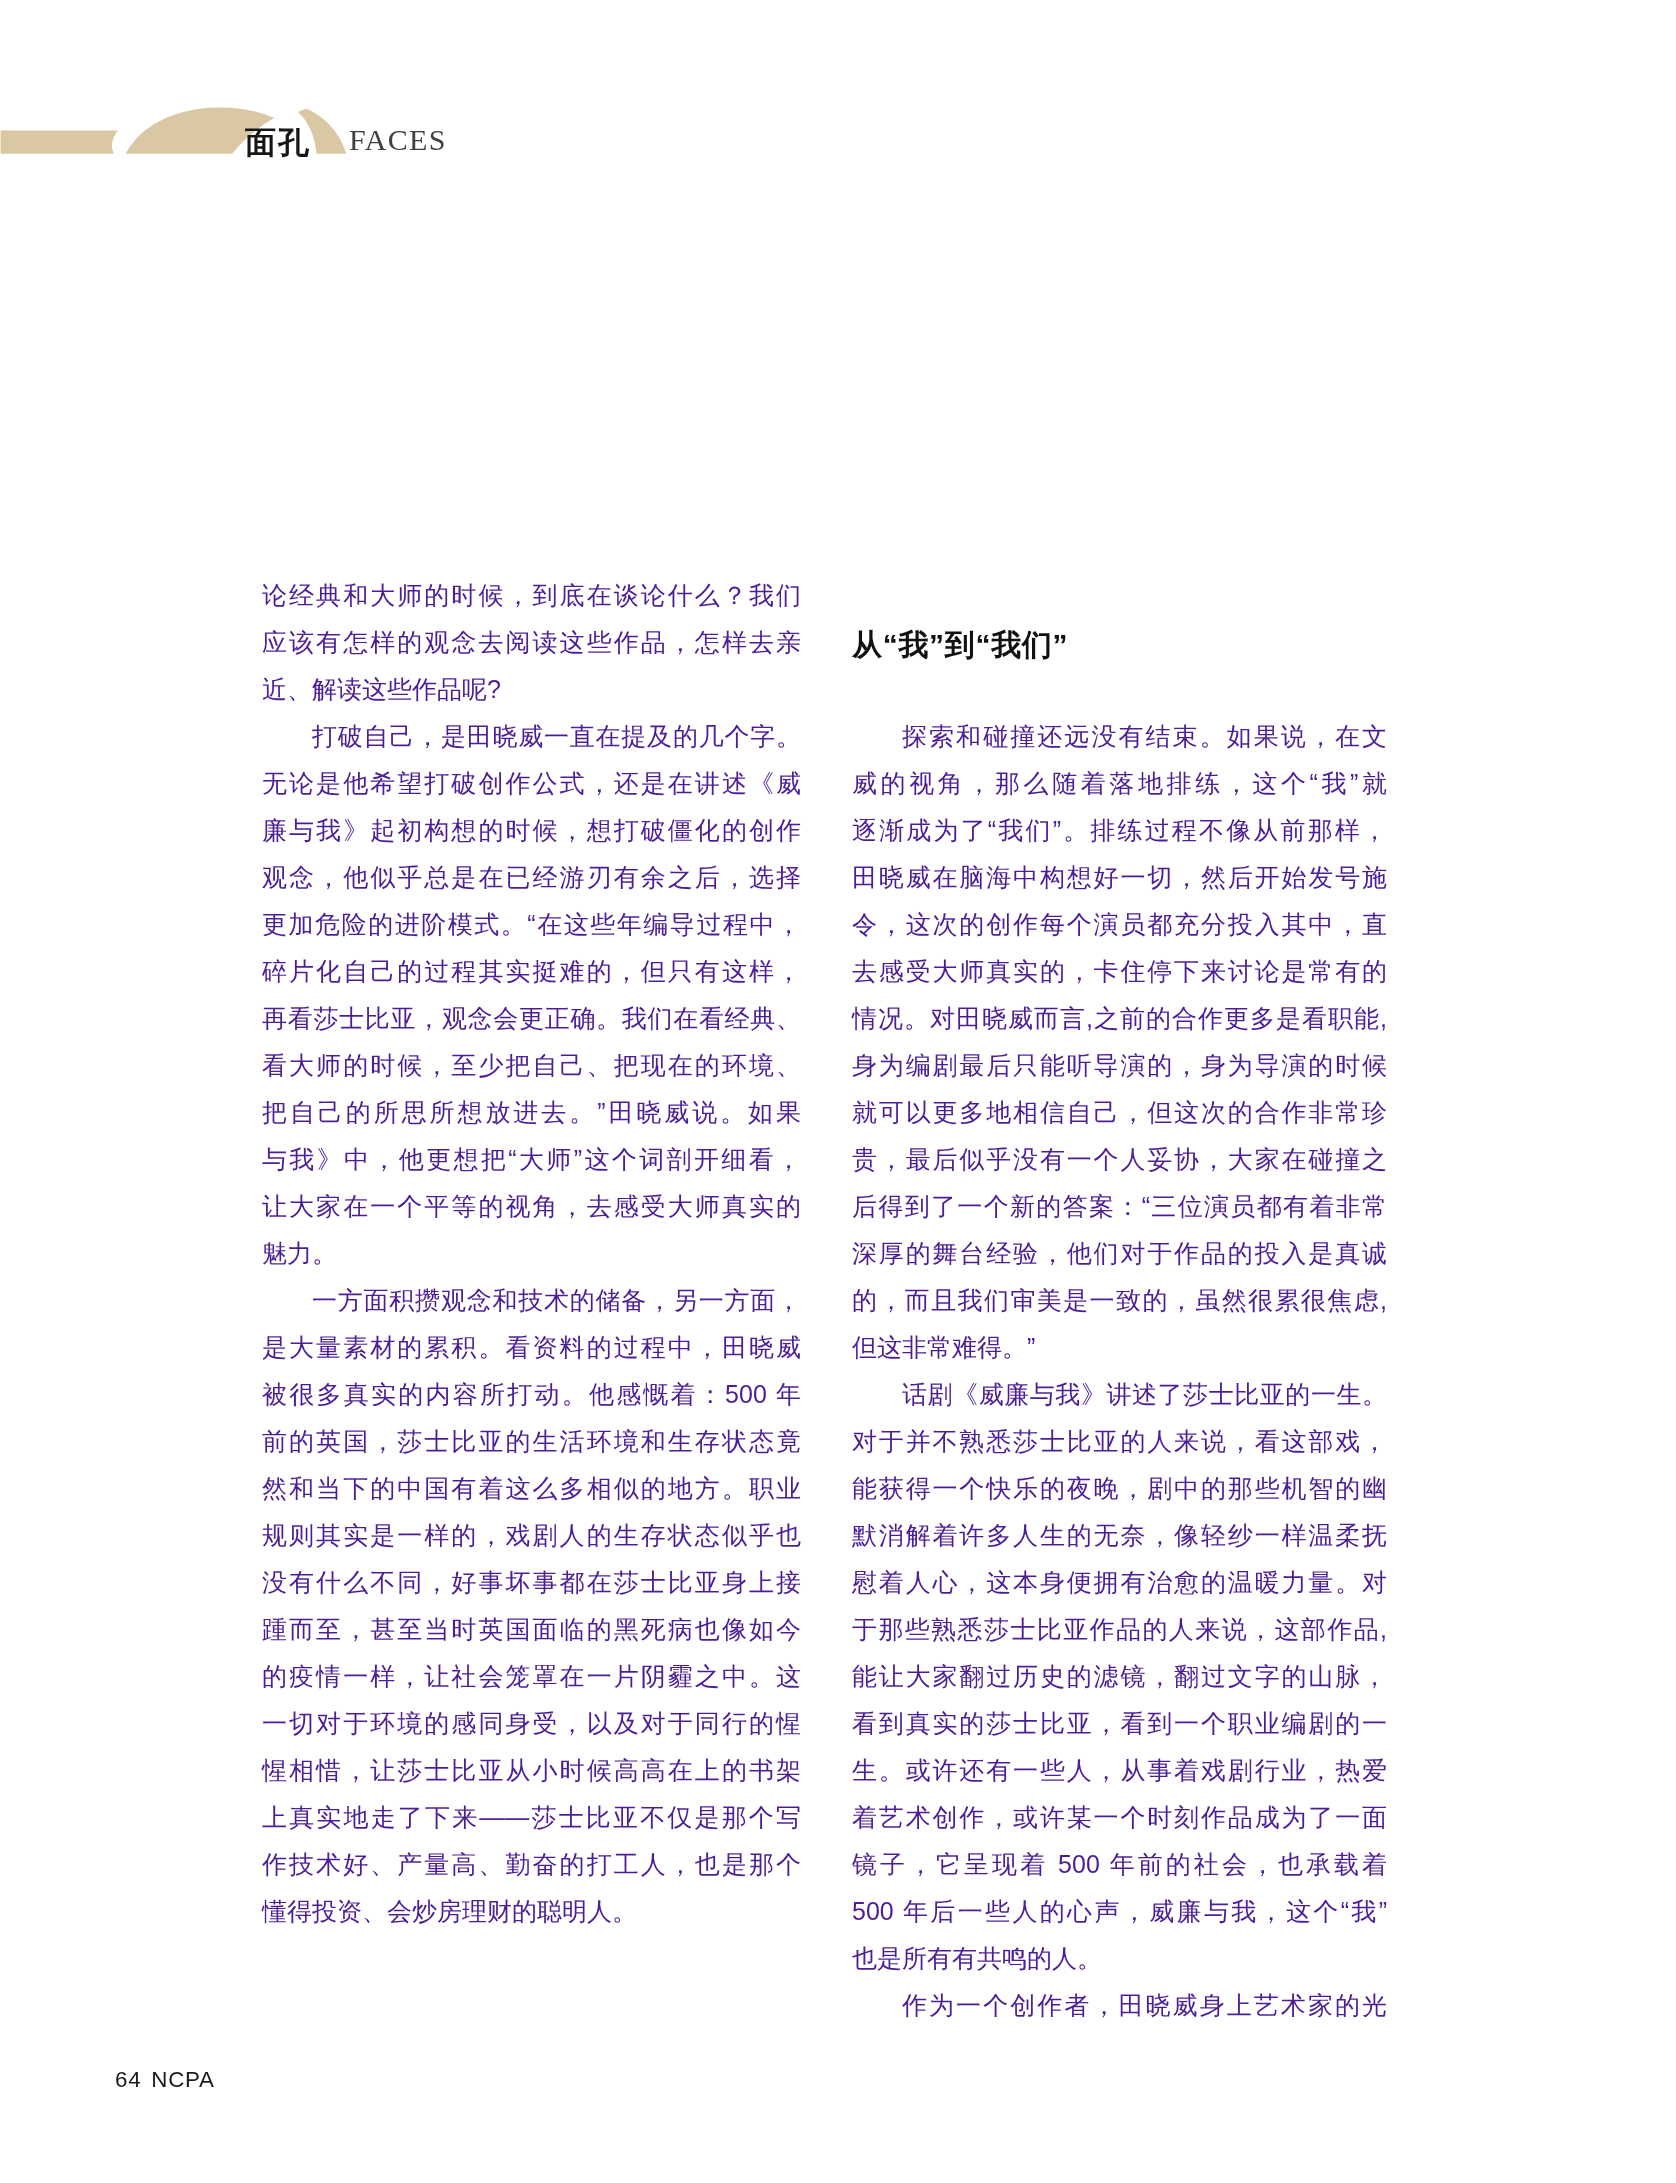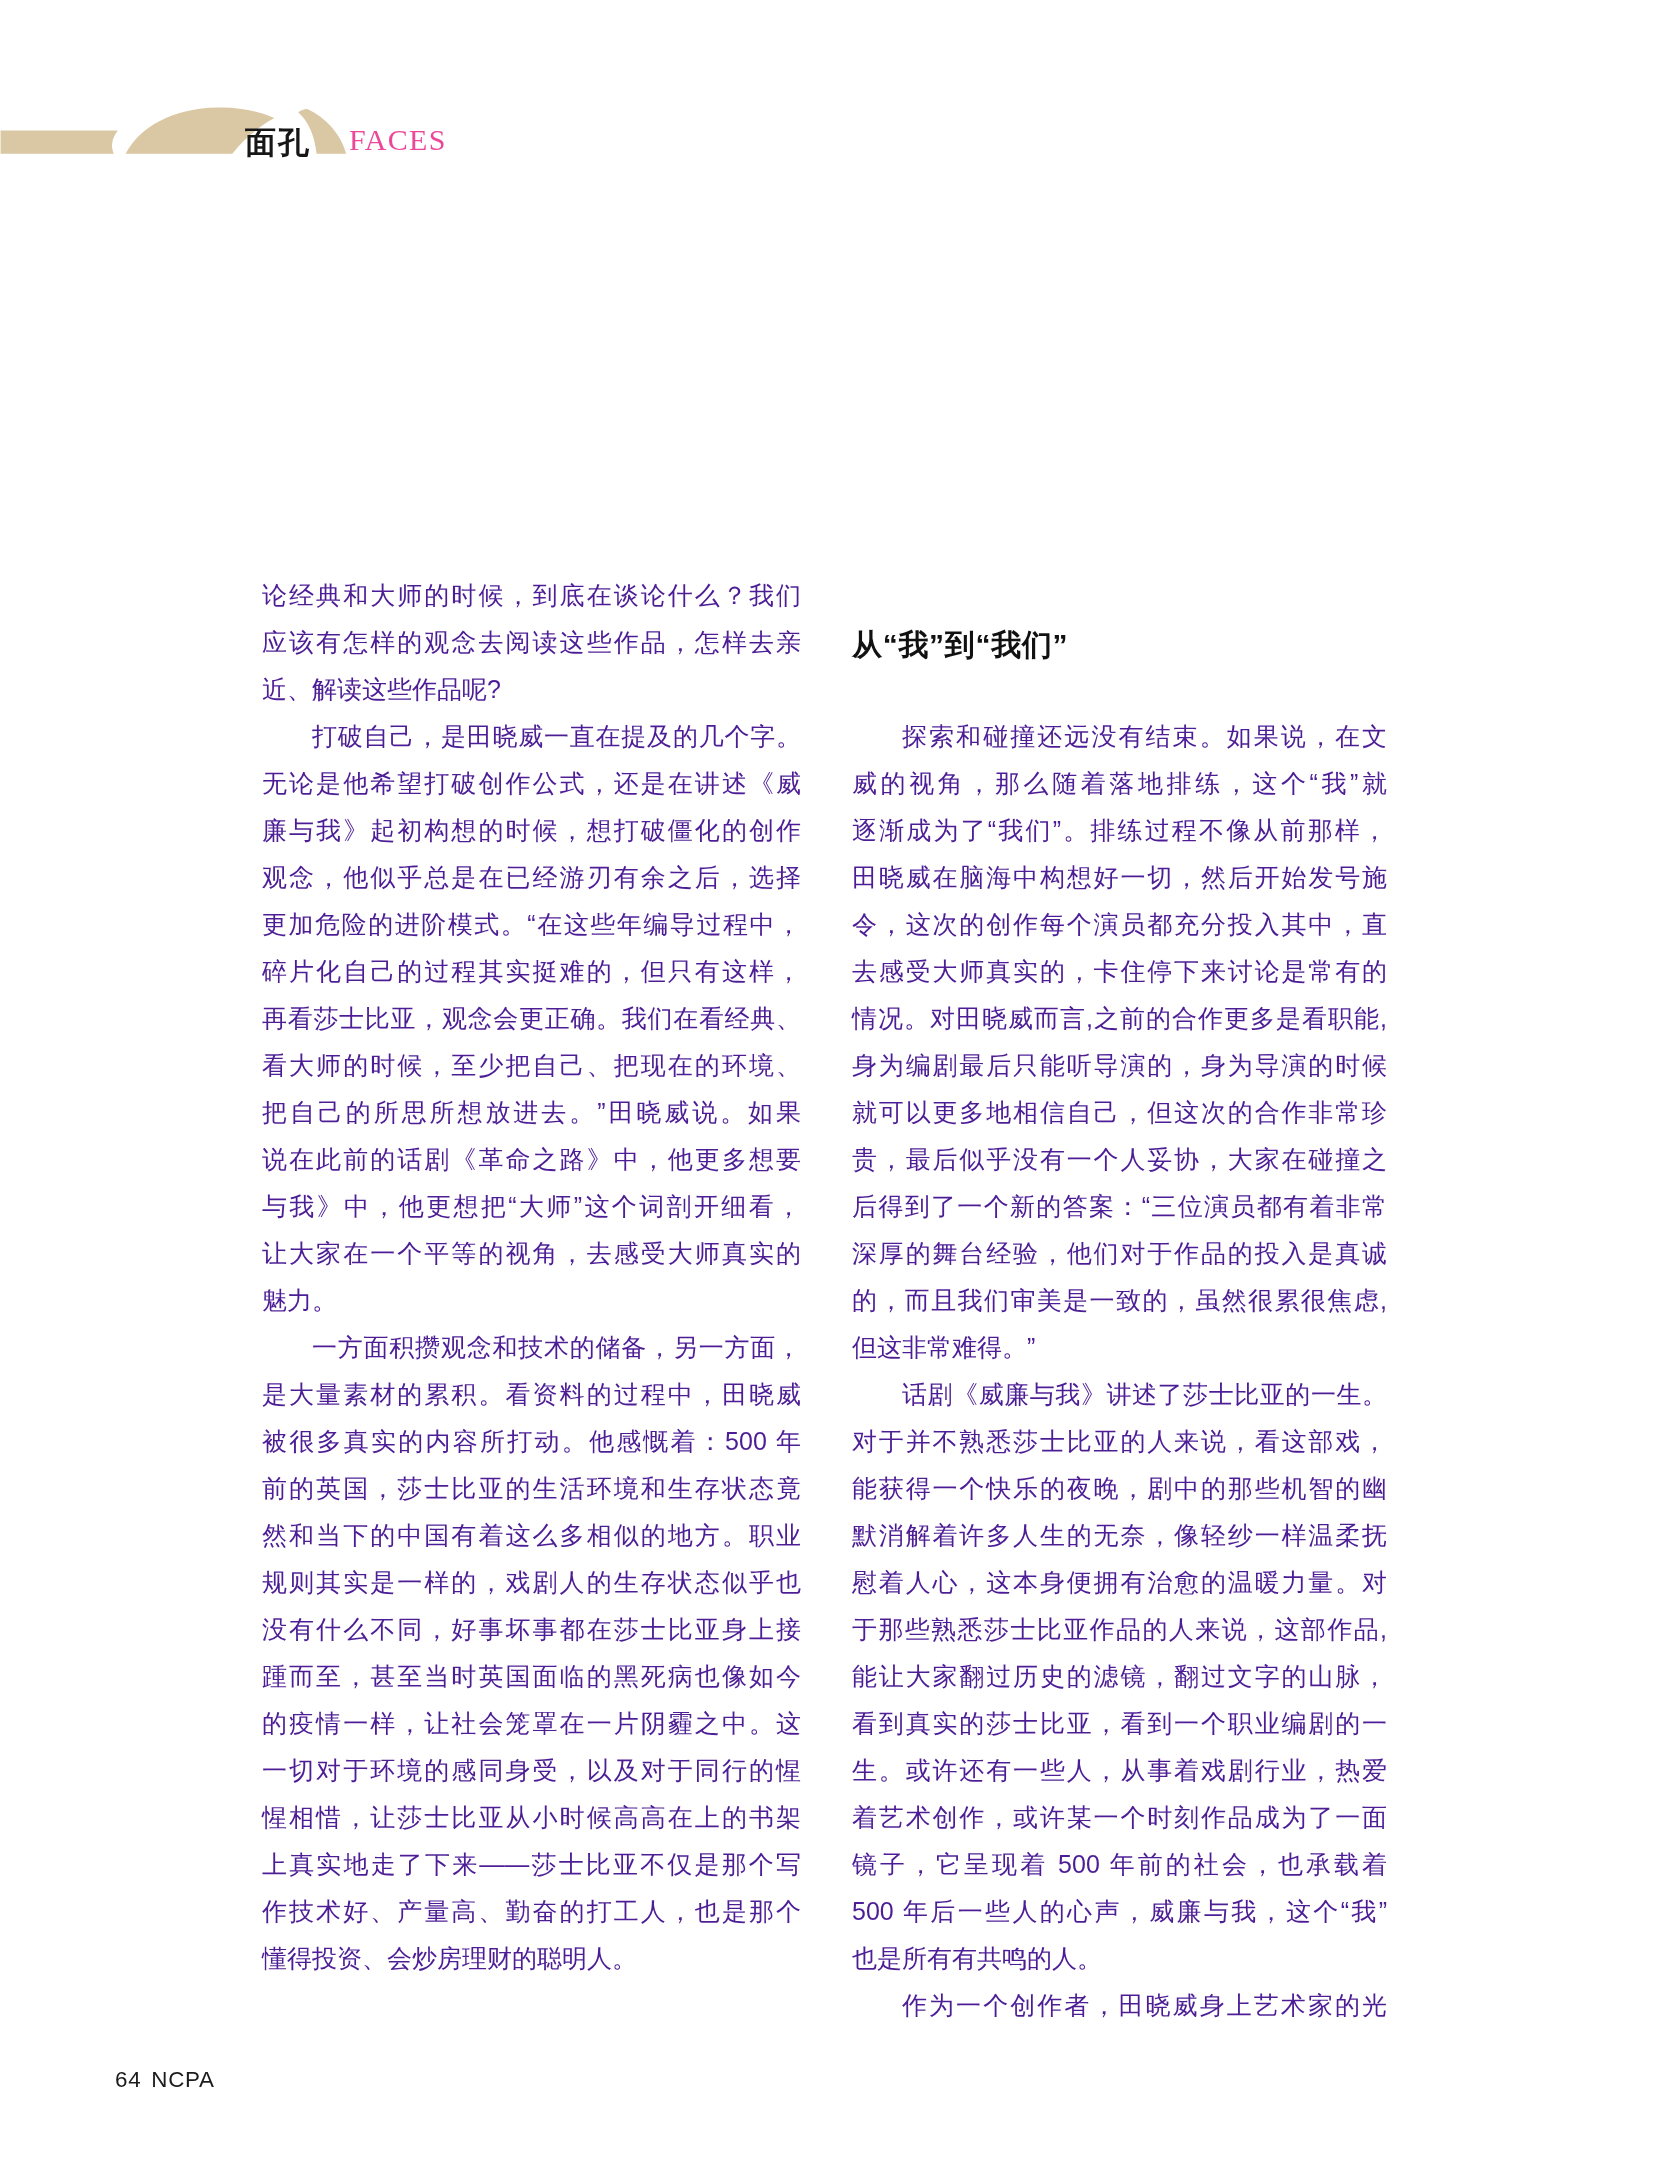--- a/index.html
+++ b/index.html
@@ -18,21 +18,21 @@
   }
   .section-tag-cn {
     position: absolute; left: 245px; top: 127px;
     font-size: 31px; font-weight: 700; letter-spacing: 2px;
     color: #161616; line-height: 1;
   }
   .section-tag-en {
     position: absolute; left: 349px; top: 125px;
     font-family: "Liberation Serif", serif;
     font-size: 30px; letter-spacing: 1.3px;
-    color: #ec4899; line-height: 1;
+    color: #404040; line-height: 1;
   }
 
   
   .col {
     position: absolute; top: 580px;
   }
   .col-left  { left: 262px;  width: 539px; }
   .col-right { left: 852px; width: 535px; }
 
   .col-heading {
@@ -84,21 +84,20 @@
     <div class="line end">近、解读这些作品呢?</div>
     <div class="line ind">打破自己，是田晓威一直在提及的几个字。</div>
     <div class="line">无论是他希望打破创作公式，还是在讲述《威</div>
     <div class="line">廉与我》起初构想的时候，想打破僵化的创作</div>
     <div class="line">观念，他似乎总是在已经游刃有余之后，选择</div>
     <div class="line">更加危险的进阶模式。“在这些年编导过程中，</div>
     <div class="line">碎片化自己的过程其实挺难的，但只有这样，</div>
     <div class="line">再看莎士比亚，观念会更正确。我们在看经典、</div>
     <div class="line">看大师的时候，至少把自己、把现在的环境、</div>
     <div class="line">把自己的所思所想放进去。”田晓威说。如果</div>
-    <div class="line">说在此前的话剧《革命之路》中，他更多想要</div>
     <div class="line">与我》中，他更想把“大师”这个词剖开细看，</div>
     <div class="line">让大家在一个平等的视角，去感受大师真实的</div>
     <div class="line end">魅力。</div>
     <div class="line ind">一方面积攒观念和技术的储备，另一方面，</div>
     <div class="line">是大量素材的累积。看资料的过程中，田晓威</div>
     <div class="line">被很多真实的内容所打动。他感慨着：500 年</div>
     <div class="line">前的英国，莎士比亚的生活环境和生存状态竟</div>
     <div class="line">然和当下的中国有着这么多相似的地方。职业</div>
     <div class="line">规则其实是一样的，戏剧人的生存状态似乎也</div>
     <div class="line">没有什么不同，好事坏事都在莎士比亚身上接</div>

